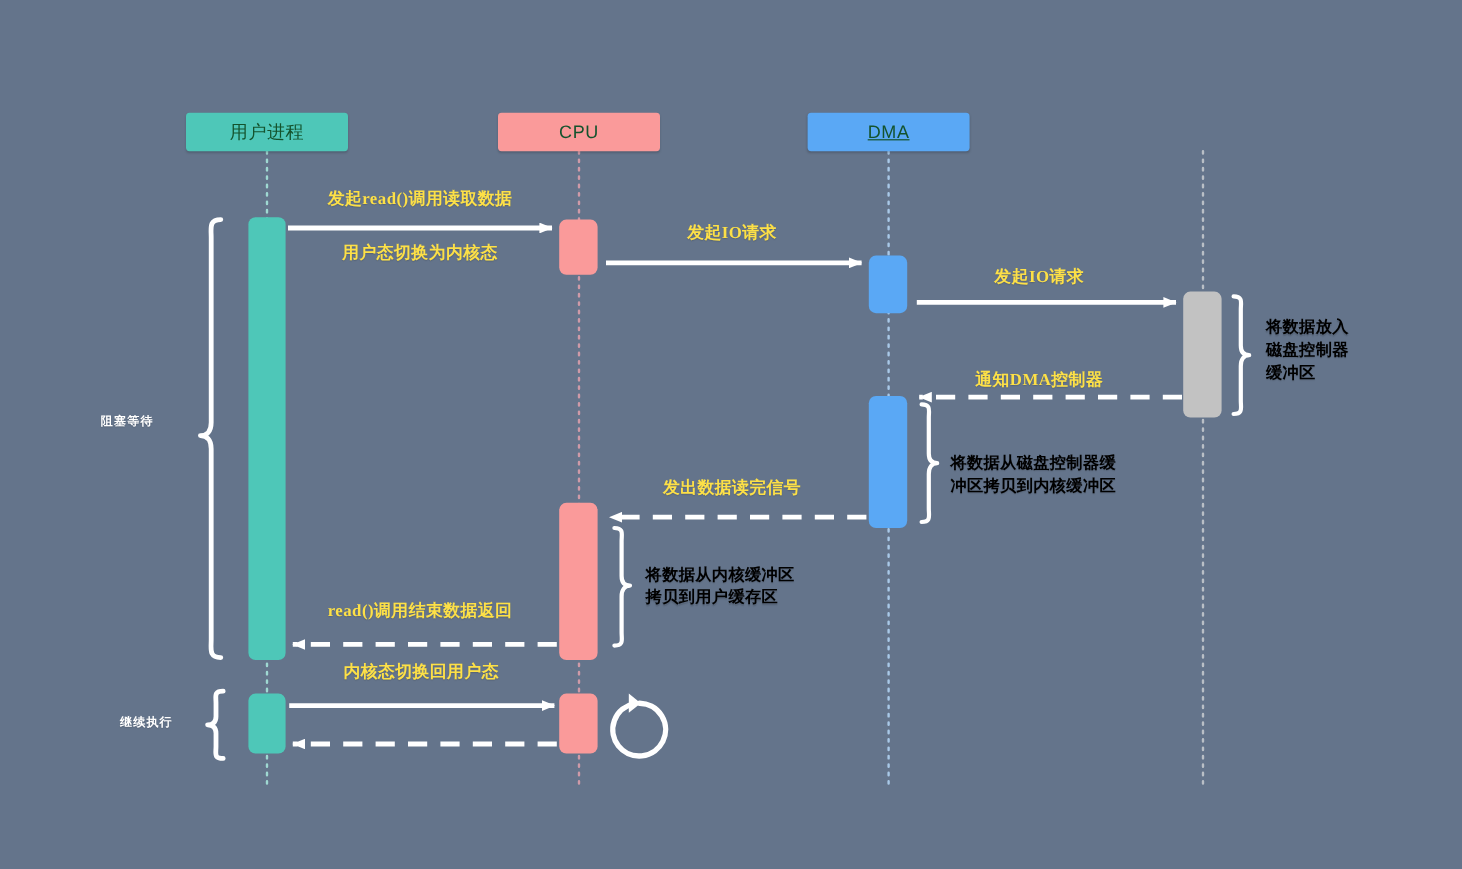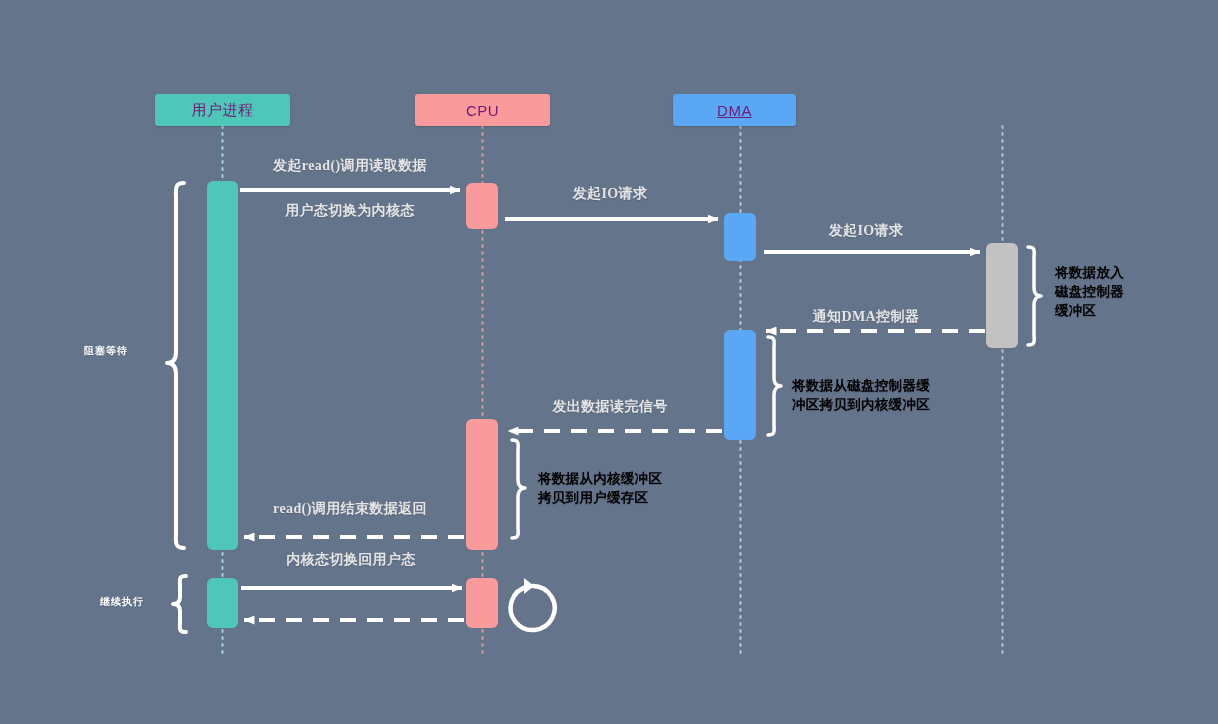--- a/index.html
+++ b/index.html
@@ -25,21 +25,21 @@
     height: 724px;
   }
   
   .actor-box {
     position: absolute;
     height: 32px;
     border-radius: 3px;
     display: flex;
     align-items: center;
     justify-content: center;
-    color: #701a75;
+    color: #14532d;
     font-size: 15px;
     letter-spacing: 0.5px;
     box-shadow: 0 1px 2px rgba(0,0,0,0.18);
   }
   .actor-user   { background: #4ec7b8; }
   .actor-cpu    { background: #fa9a9a; }
   .actor-dma    { background: #5aa8f5; }
   .actor-disk   { background: #c2c2c2; }
 
   
@@ -48,21 +48,21 @@
     border-radius: 6px;
   }
   .bar-user { background: #4ec7b8; }
   .bar-cpu  { background: #fa9a9a; }
   .bar-dma  { background: #5aa8f5; }
   .bar-disk { background: #c2c2c2; }
 
   
   .msg {
     position: absolute;
-    color: #e5e5e5;
+    color: #fde047;
     font-family: "Liberation Serif", "DejaVu Serif", serif;
     font-size: 14px;
     font-weight: bold;
     white-space: nowrap;
     letter-spacing: 0.4px;
     text-shadow: 0 1px 1px rgba(0,0,0,0.15);
   }
   .msg.center { transform: translateX(-50%); }
   .note {
     position: absolute;
@@ -143,21 +143,21 @@
       <path d="M524,578 L534,586 L524,594 Z" fill="#ffffff"></path>
     </g>
   </svg>
 
   <div class="actor-box actor-user" style="left:155px; top:94px; width:135px;">
     <span>用户进程</span>
   </div>
   <div class="actor-box actor-cpu" style="left:415px; top:94px; width:135px;">
     <span>CPU</span>
   </div>
-  <div class="actor-box actor-dma" style="left:673px; top:94px; width:123px;text-decoration:underline;">
+  <div class="actor-box actor-dma" style="left:673px; top:94px; width:135px;text-decoration:underline;">
     <span>DMA</span>
   </div>
 
   <div class="bar bar-user" style="left:207px; top:181px; width:31px; height:369px;"></div>
   <div class="bar bar-user" style="left:207px; top:578px; width:31px; height:50px;"></div>
 
   <div class="bar bar-cpu" style="left:466px; top:183px; width:32px; height:46px;"></div>
   <div class="bar bar-cpu" style="left:466px; top:419px; width:32px; height:131px;"></div>
   <div class="bar bar-cpu" style="left:466px; top:578px; width:32px; height:50px;"></div>
 

